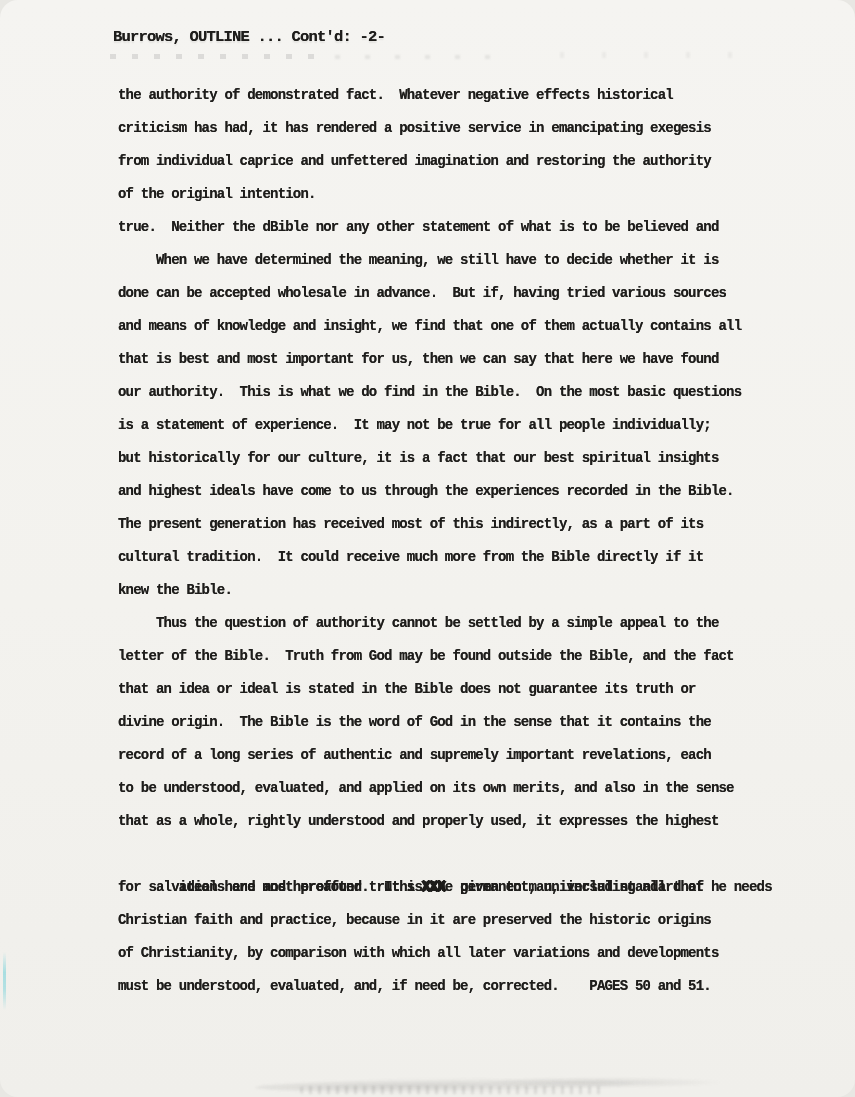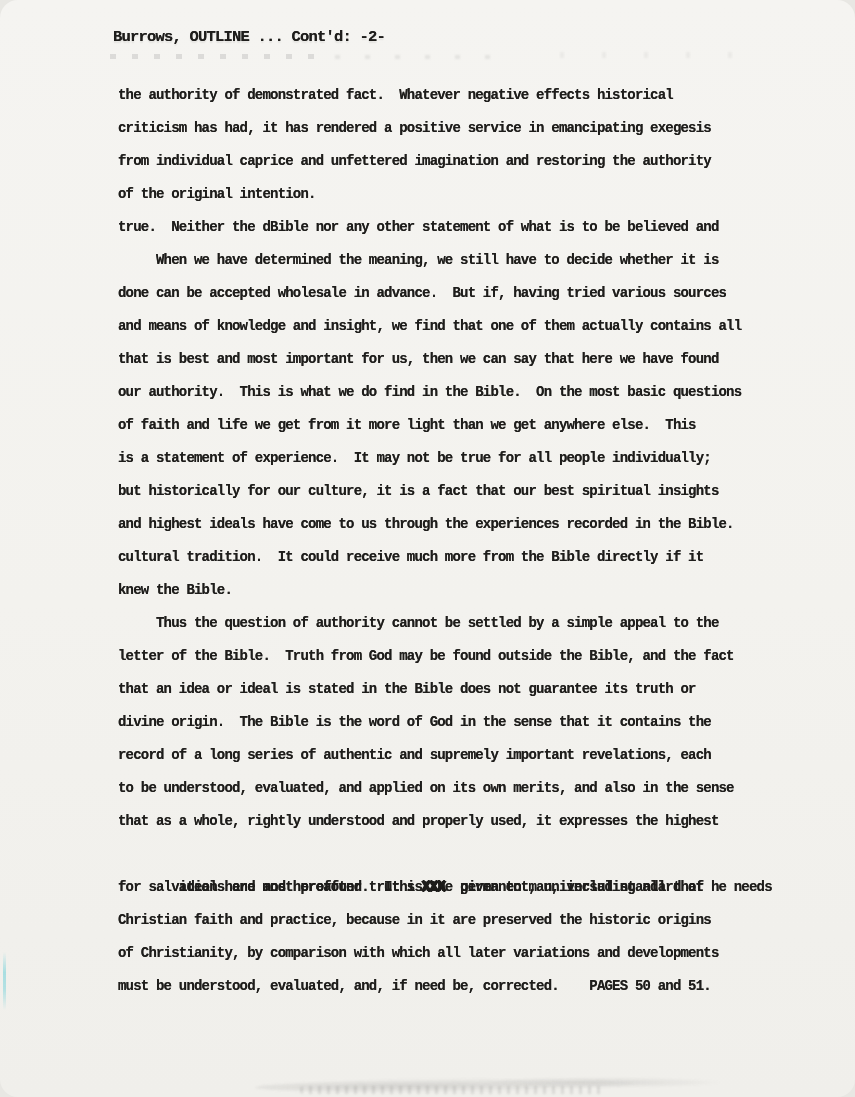--- a/index.html
+++ b/index.html
@@ -103,24 +103,24 @@
       <div class="line">of the original intention.</div>
     </div>
 
     <div class="para">
       <div class="line">true.  Neither the dBible nor any other statement of what is to be believed and</div>
       <div class="line">     When we have determined the meaning, we still have to decide whether it is</div>
       <div class="line">done can be accepted wholesale in advance.  But if, having tried various sources</div>
       <div class="line">and means of knowledge and insight, we find that one of them actually contains all</div>
       <div class="line">that is best and most important for us, then we can say that here we have found</div>
       <div class="line">our authority.  This is what we do find in the Bible.  On the most basic questions</div>
-      <div class="line">of faith and life we get from it more light than we get anywhere else.  This</div>
       <div class="line">is a statement of experience.  It may not be true for all people individually;</div>
       <div class="line">but historically for our culture, it is a fact that our best spiritual insights</div>
       <div class="line">and highest ideals have come to us through the experiences recorded in the Bible.</div>
+      <div class="line">The present generation has received most of this indirectly, as a part of its</div>
       <div class="line">cultural tradition.  It could receive much more from the Bible directly if it</div>
       <div class="line">knew the Bible.</div>
     </div>
 
     <div class="para para-gap">
       <div class="line">     Thus the question of authority cannot be settled by a simple appeal to the</div>
       <div class="line">letter of the Bible.  Truth from God may be found outside the Bible, and the fact</div>
       <div class="line">that an idea or ideal is stated in the Bible does not guarantee its truth or</div>
       <div class="line">divine origin.  The Bible is the word of God in the sense that it contains the</div>
       <div class="line">record of a long series of authentic and supremely important revelations, each</div>

